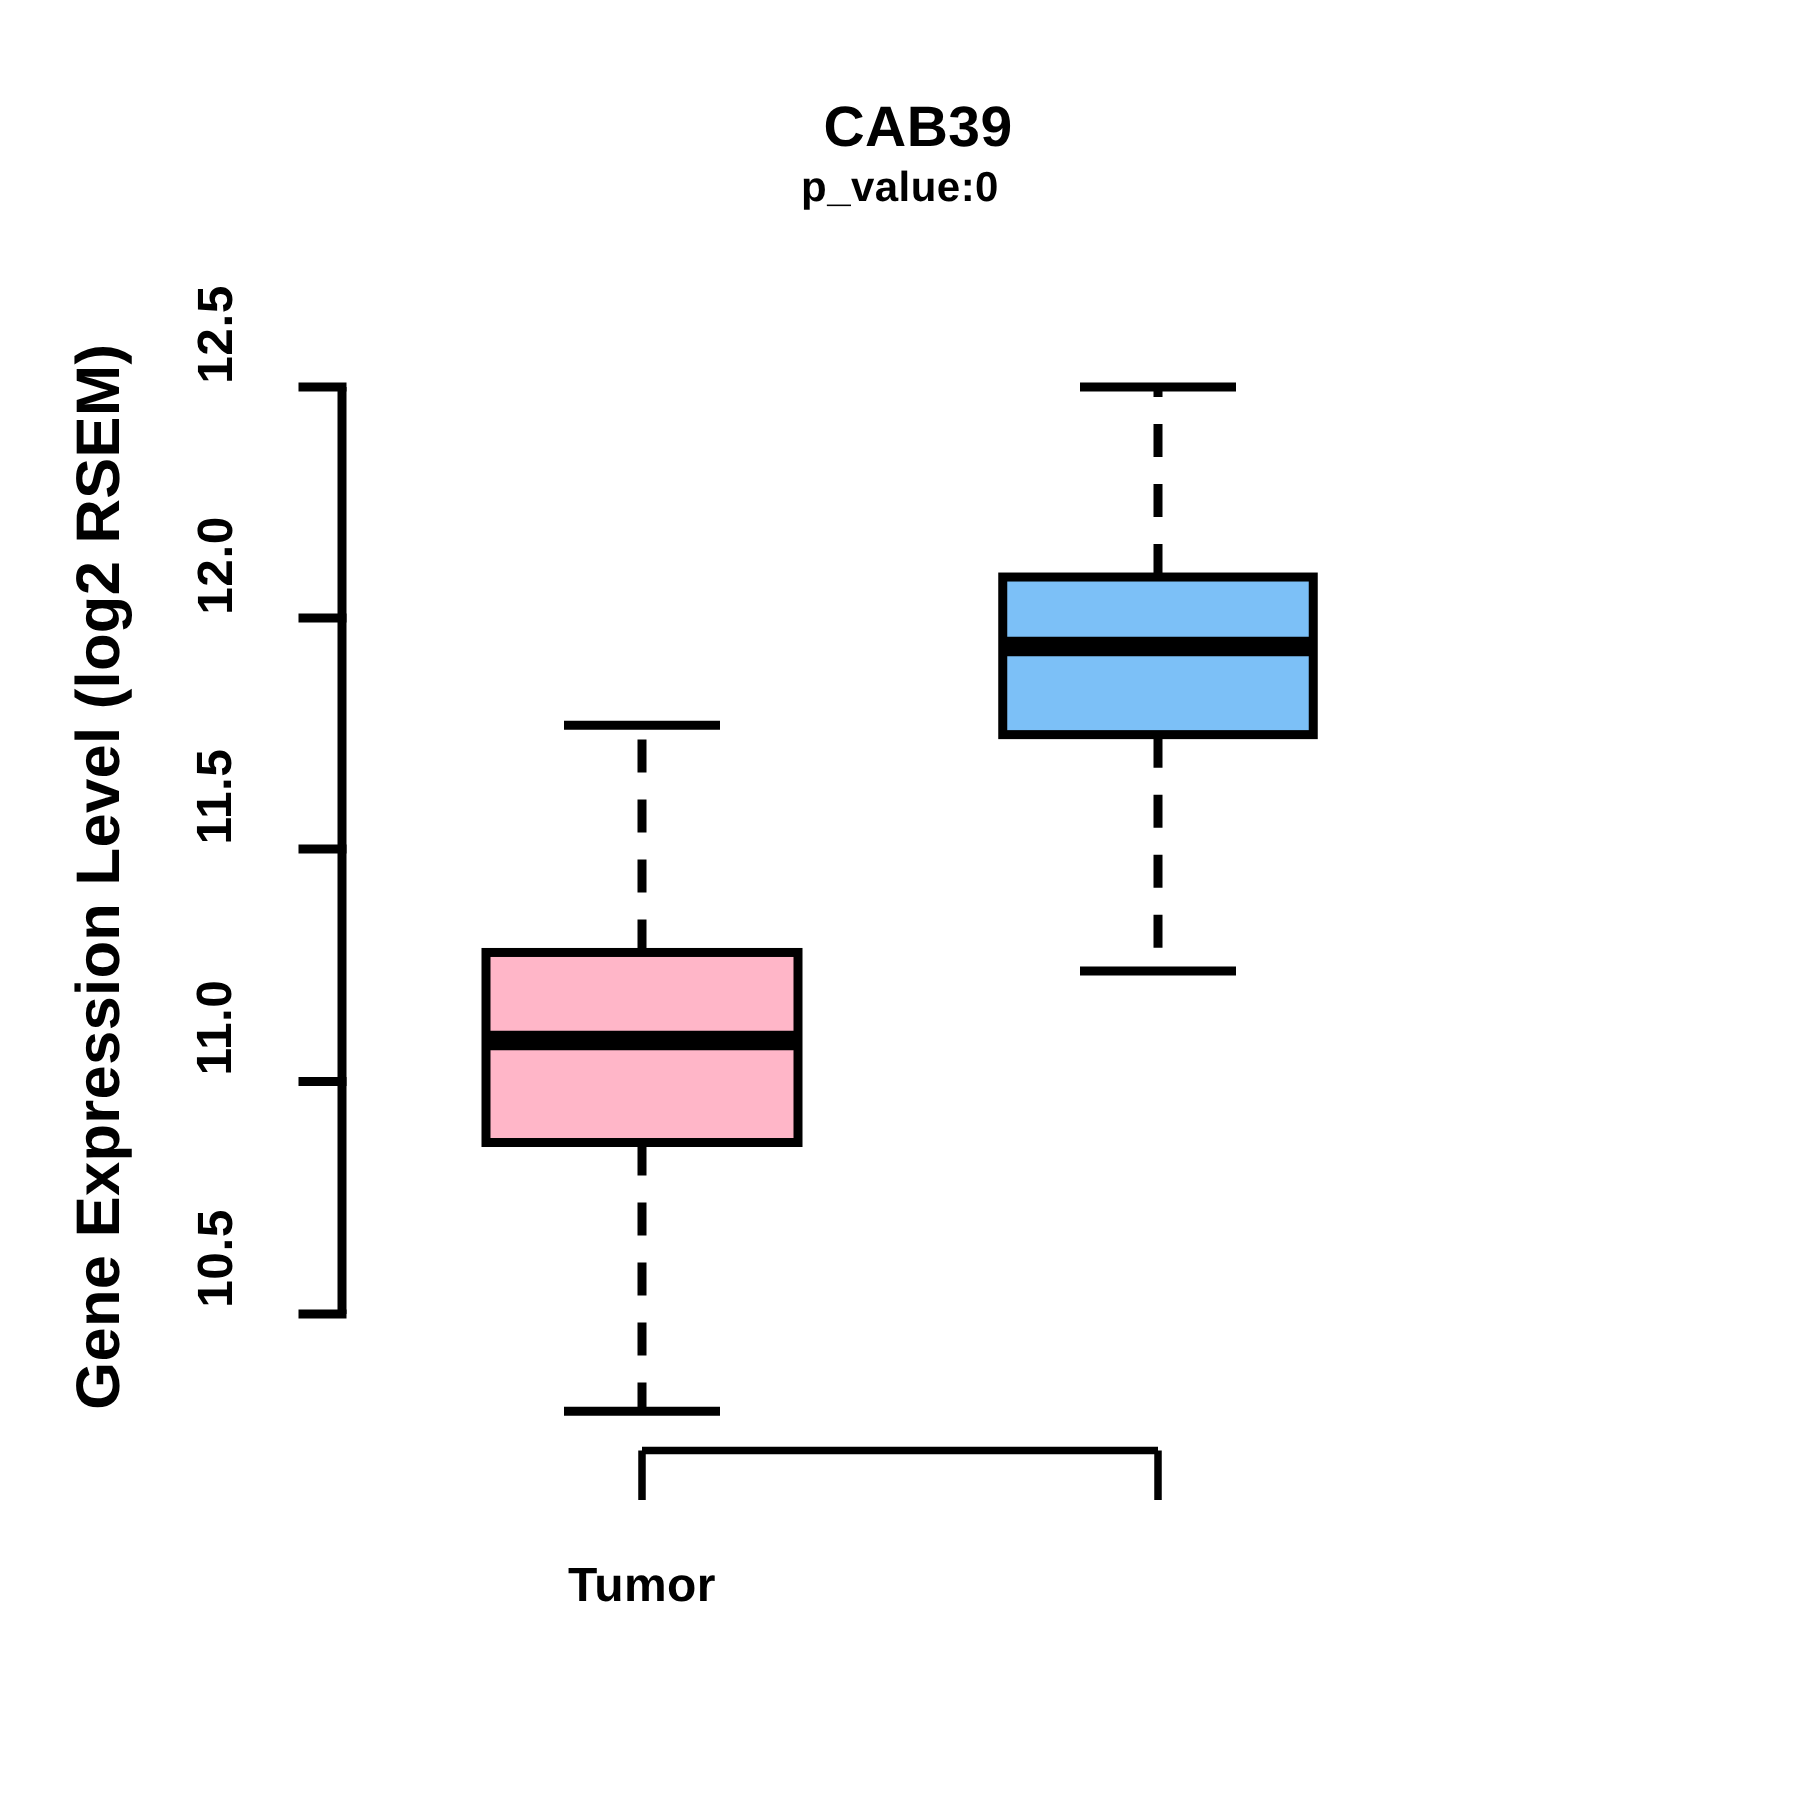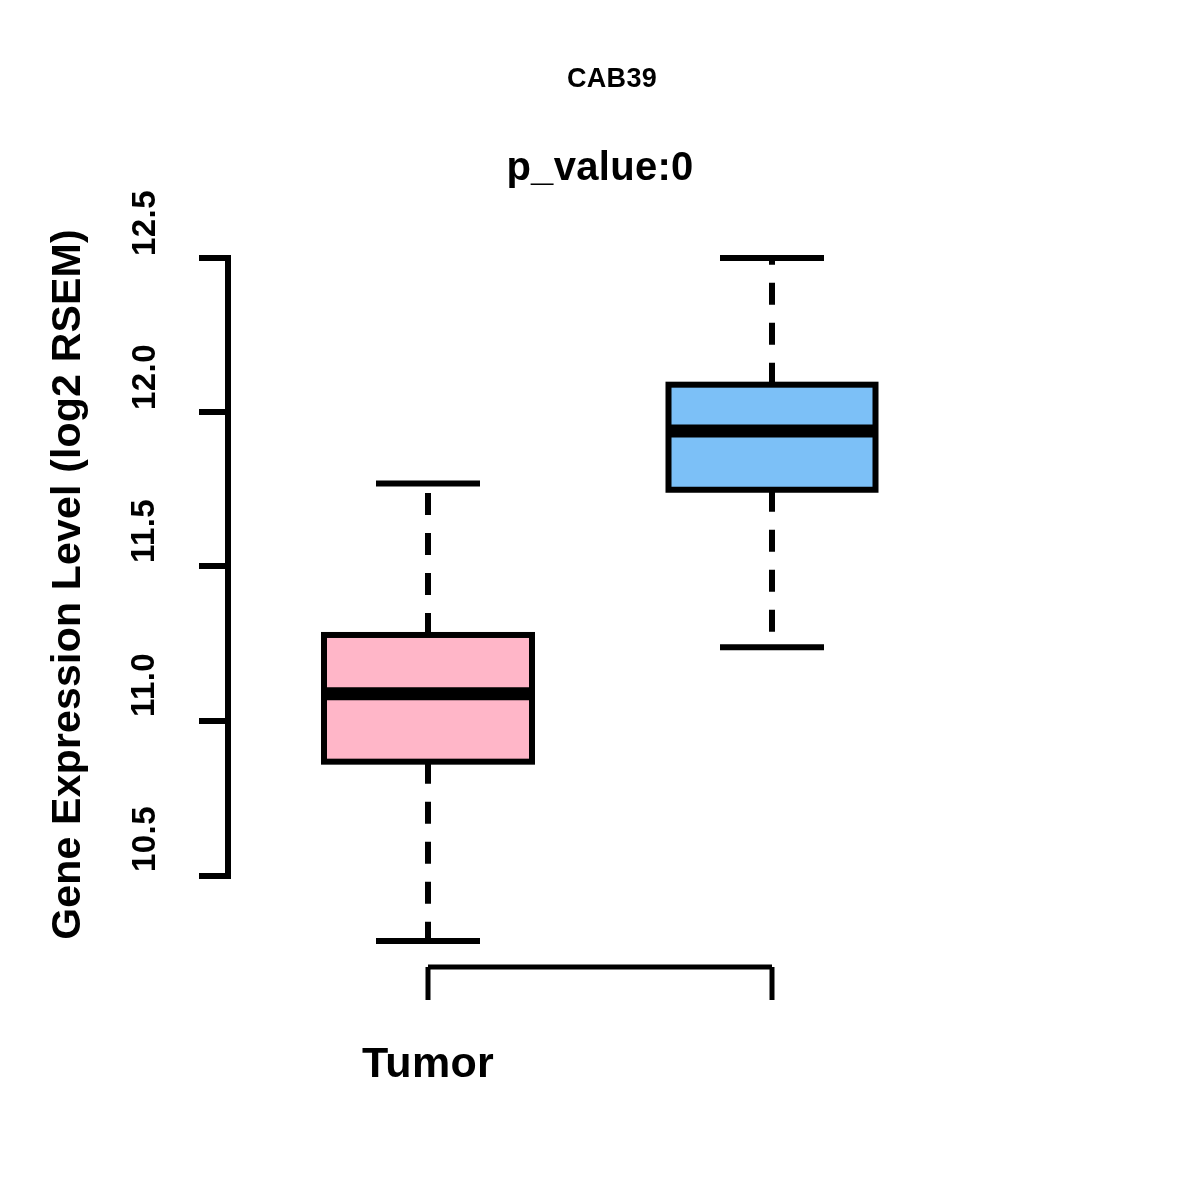--- a/index.html
+++ b/index.html
@@ -25,30 +25,29 @@
   
   .title-block {
     position: absolute;
     left: 0;
     top: 62px;
     width: 1200px;
     text-align: center;
     line-height: 1.22;
   }
   .title-main {
-    font-size: 27px;
+    font-size: 38px;
     font-weight: bold;
     letter-spacing: 0.3px;
     padding-left: 24px;
   }
   .title-sub {
-    font-size: 40px;
+    font-size: 28px;
     font-weight: bold;
     letter-spacing: 0.3px;
-    margin-top: 47px;
   }
 
   
   .ylab {
     position: absolute;
     left: -329px;
     top: 561px;
     width: 790px;
     text-align: center;
     font-size: 41px;
@@ -64,21 +63,21 @@
     position: absolute;
     font-size: 33px;
     font-weight: bold;
     transform: rotate(-90deg);
     white-space: nowrap;
     letter-spacing: 0.4px;
   }
 
   .xtick-label {
     position: absolute;
-    font-size: 43px;
+    font-size: 32px;
     font-weight: bold;
     text-align: center;
     white-space: nowrap;
     letter-spacing: 0.3px;
   }
 
   
   #plot-svg {
     position: absolute;
     left: 0;

